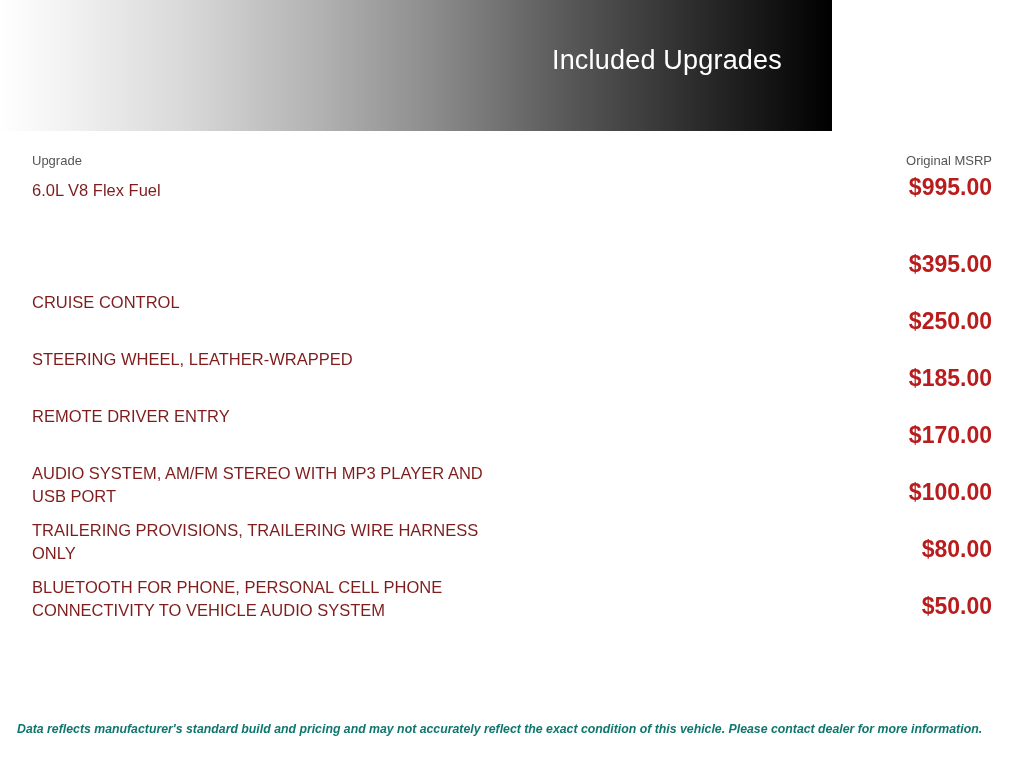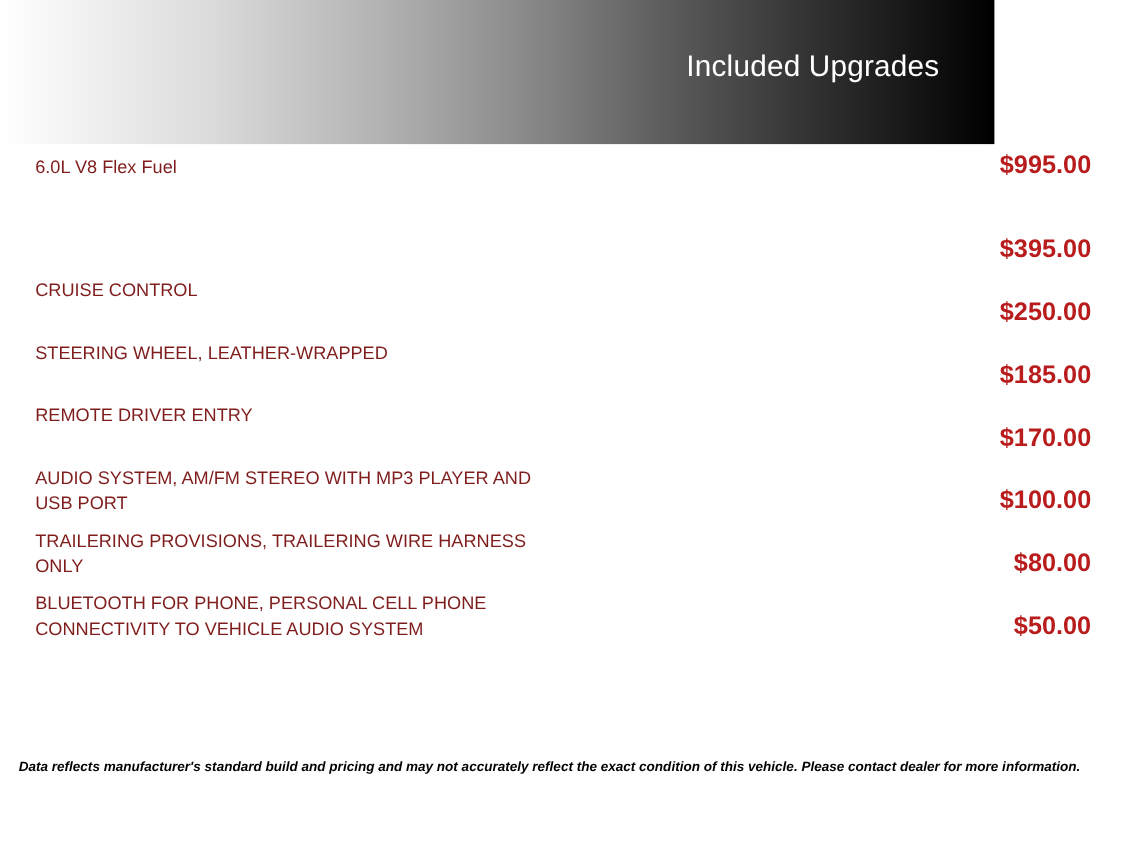--- a/index.html
+++ b/index.html
@@ -15,21 +15,21 @@
     overflow: hidden;
   }
   .page {
     position: relative;
     width: 1024px;
     height: 768px;
   }
   
   .header {
     position: relative;
-    width: 904px;
+    width: 832px;
     height: 131px;
     background: linear-gradient(to right, #ffffff 0%, #f2f2f2 8%, #d9d9d9 22%, #b3b3b3 38%, #8c8c8c 52%, #595959 68%, #2b2b2b 84%, #000000 100%);
     box-sizing: border-box;
     padding-left: 48px;
   }
   .header-title {
     position: absolute;
     right: 50px;
     top: 47px;
     color: #ffffff;
@@ -85,39 +85,43 @@
     white-space: nowrap;
   }
   
   .row.r0 .name { top: 2px; }
   .row.r0 .price { top: -3px; }
 
   .disclaimer {
     position: absolute;
     left: 17px;
     right: 17px;
-    top: 689px;
+    top: 721px;
     font-size: 12.3px;
     font-style: italic;
     font-weight: bold;
-    color: #000000;
+    color: #0f766e;
     line-height: 16px;
   }
 </style>
 </head>
 <body>
 
 <div class="page">
 
   <div class="header">
     <div class="header-title">Included Upgrades</div>
   </div>
 
   <div class="content">
 
+    <div class="col-head">
+      <div class="label left">Upgrade</div>
+      <div class="label right">Original MSRP</div>
+    </div>
 
     <div class="rows">
 
       <div class="row r0">
         <div class="name">6.0L V8 Flex Fuel</div>
         <div class="price">$995.00</div>
       </div>
 
       <div class="row">
         <div class="price">$395.00</div>

